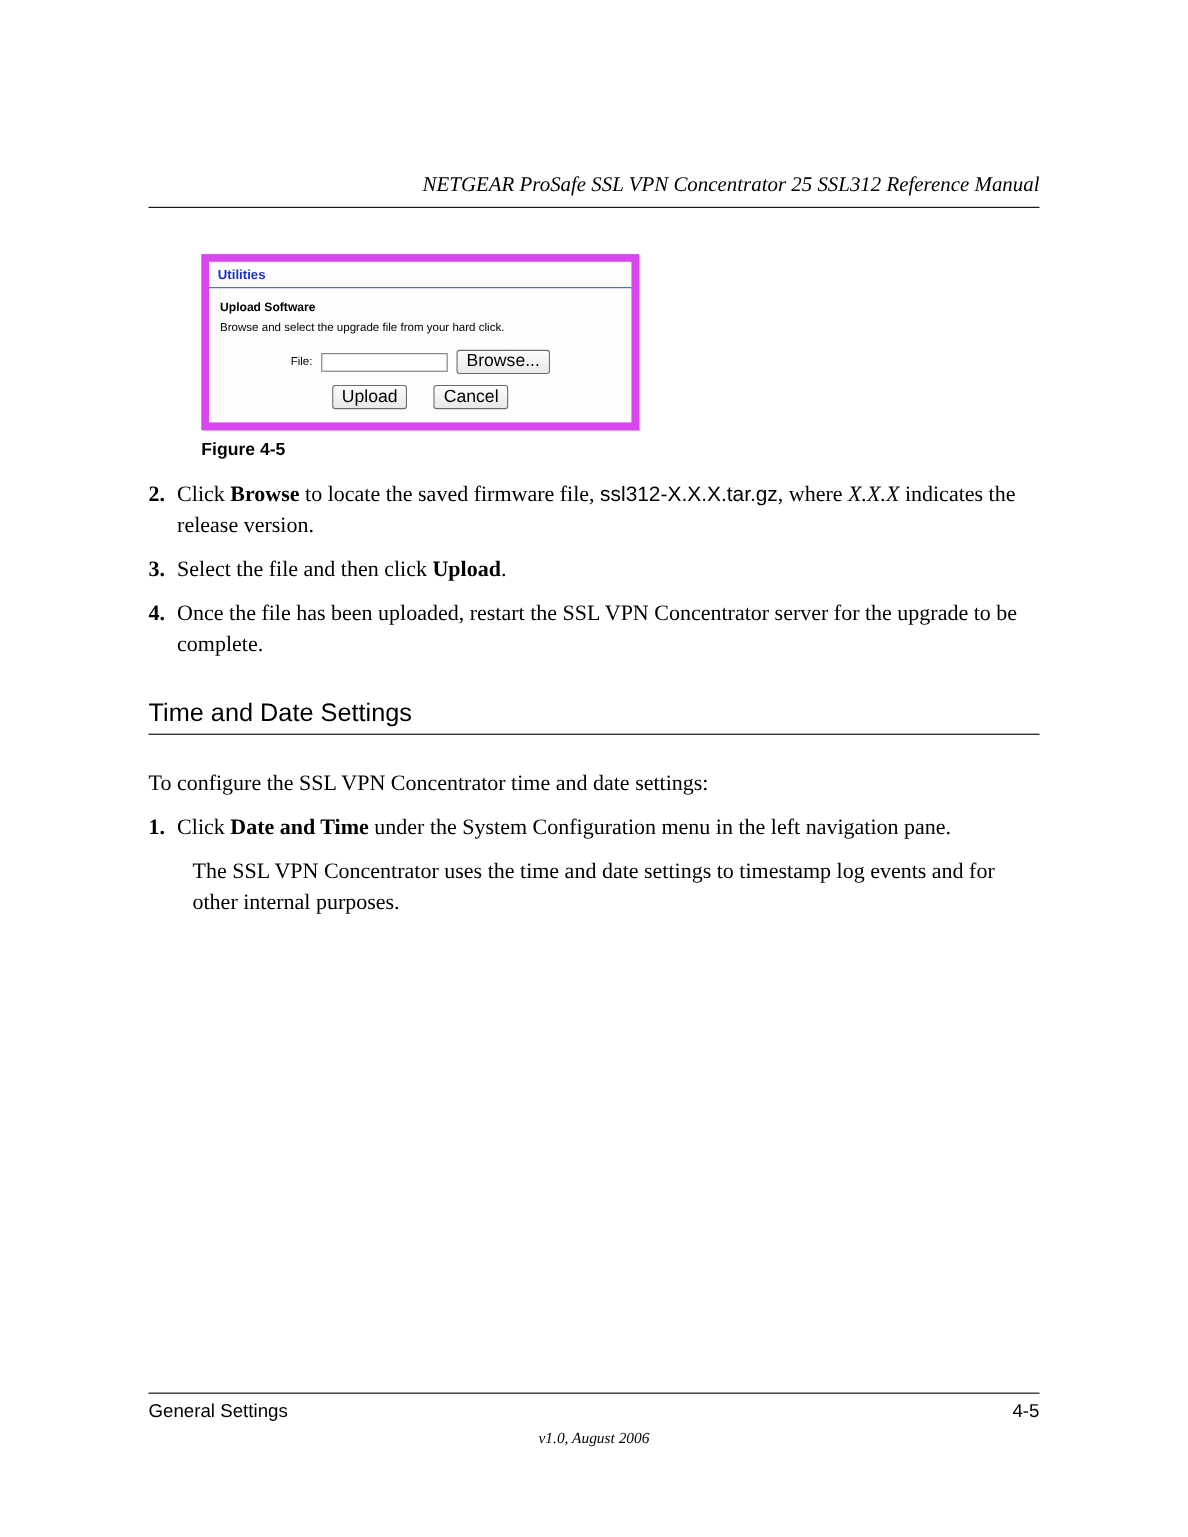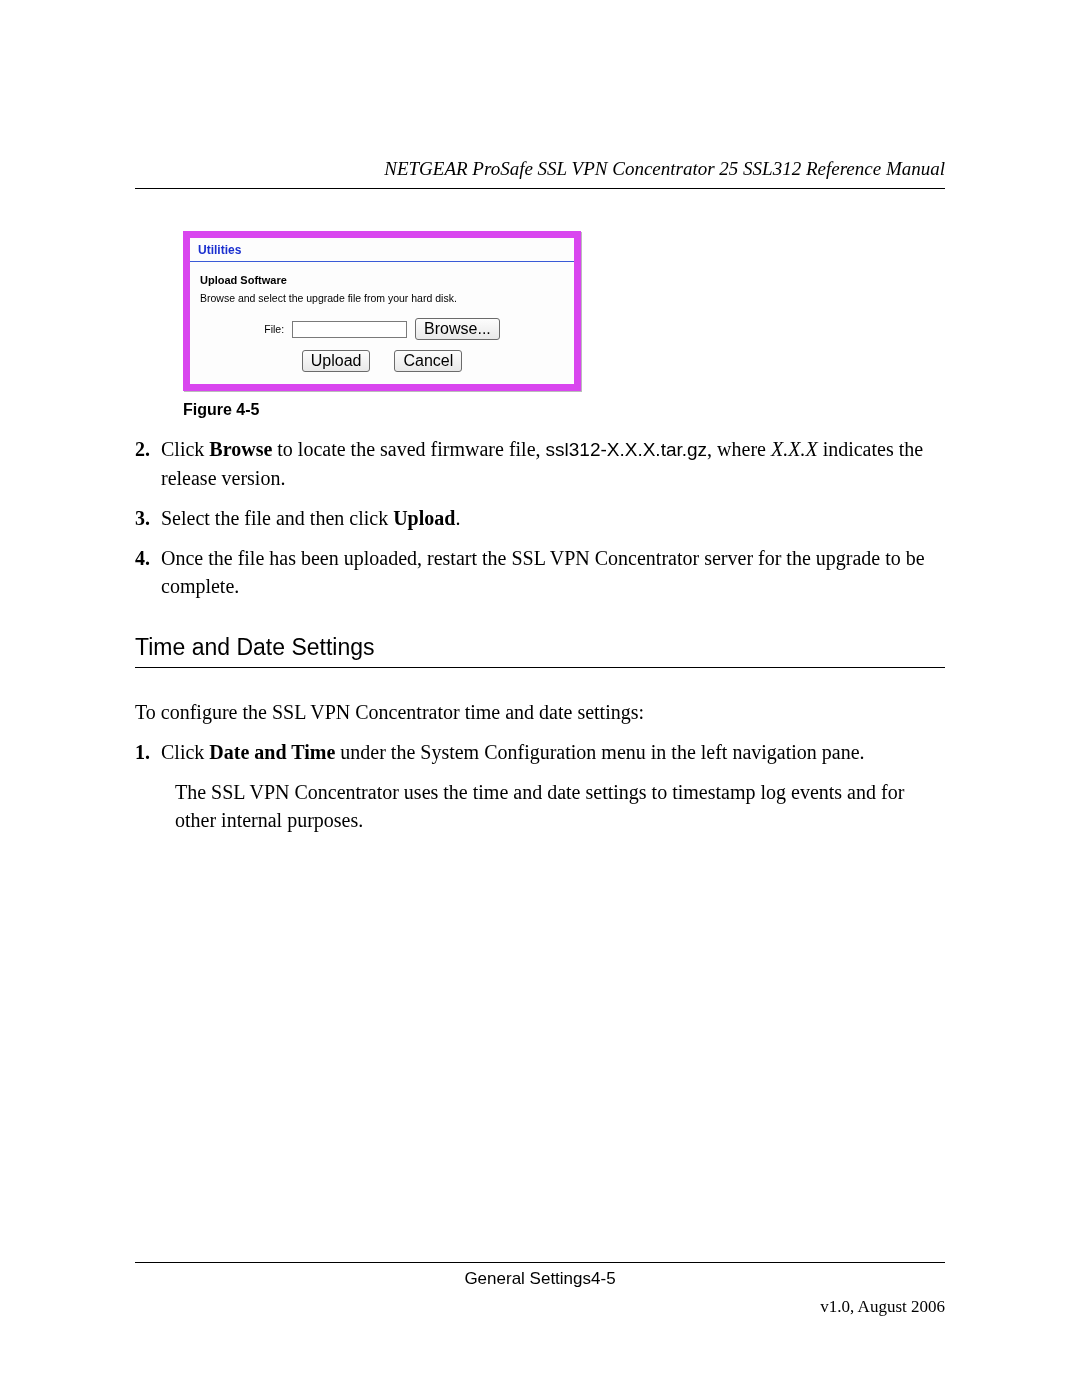--- a/index.html
+++ b/index.html
@@ -148,43 +148,44 @@
     right: 135px;
     bottom: 80px;
   }
   .footer-rule {
     border: none;
     border-top: 1.5px solid #000;
     margin: 0 0 6px 0;
   }
   .footer-line {
     display: flex;
-    justify-content: center;
+    justify-content: space-between;
     font-family: Arial, Helvetica, sans-serif;
     font-size: 17px;
   }
   .footer-version {
-    text-align: right;
-    font-size: 17px;
+    text-align: center;
+    font-style: italic;
+    font-size: 14px;
     font-family: "Times New Roman", Times, serif;
     margin-top: 8px;
   }
 </style>
 </head>
 <body>
 
 <div class="page">
 
   <div class="header-title">NETGEAR ProSafe SSL VPN Concentrator 25 SSL312 Reference Manual</div>
   <hr class="header-rule">
 
   <div class="util-panel">
     <div class="util-header">Utilities</div>
     <div class="util-sub">Upload Software</div>
-    <div class="util-text">Browse and select the upgrade file from your hard disk.</div>
+    <div class="util-text">Browse and select the upgrade file from your hard click.</div>
     <div class="util-row">
       <label>File:</label>
       <input class="file-input" type="text" value="" style="">
       <button class="btn">Browse...</button>
     </div>
     <div class="btn-row">
       <button class="btn">Upload</button>
       <button class="btn">Cancel</button>
     </div>
   </div>

